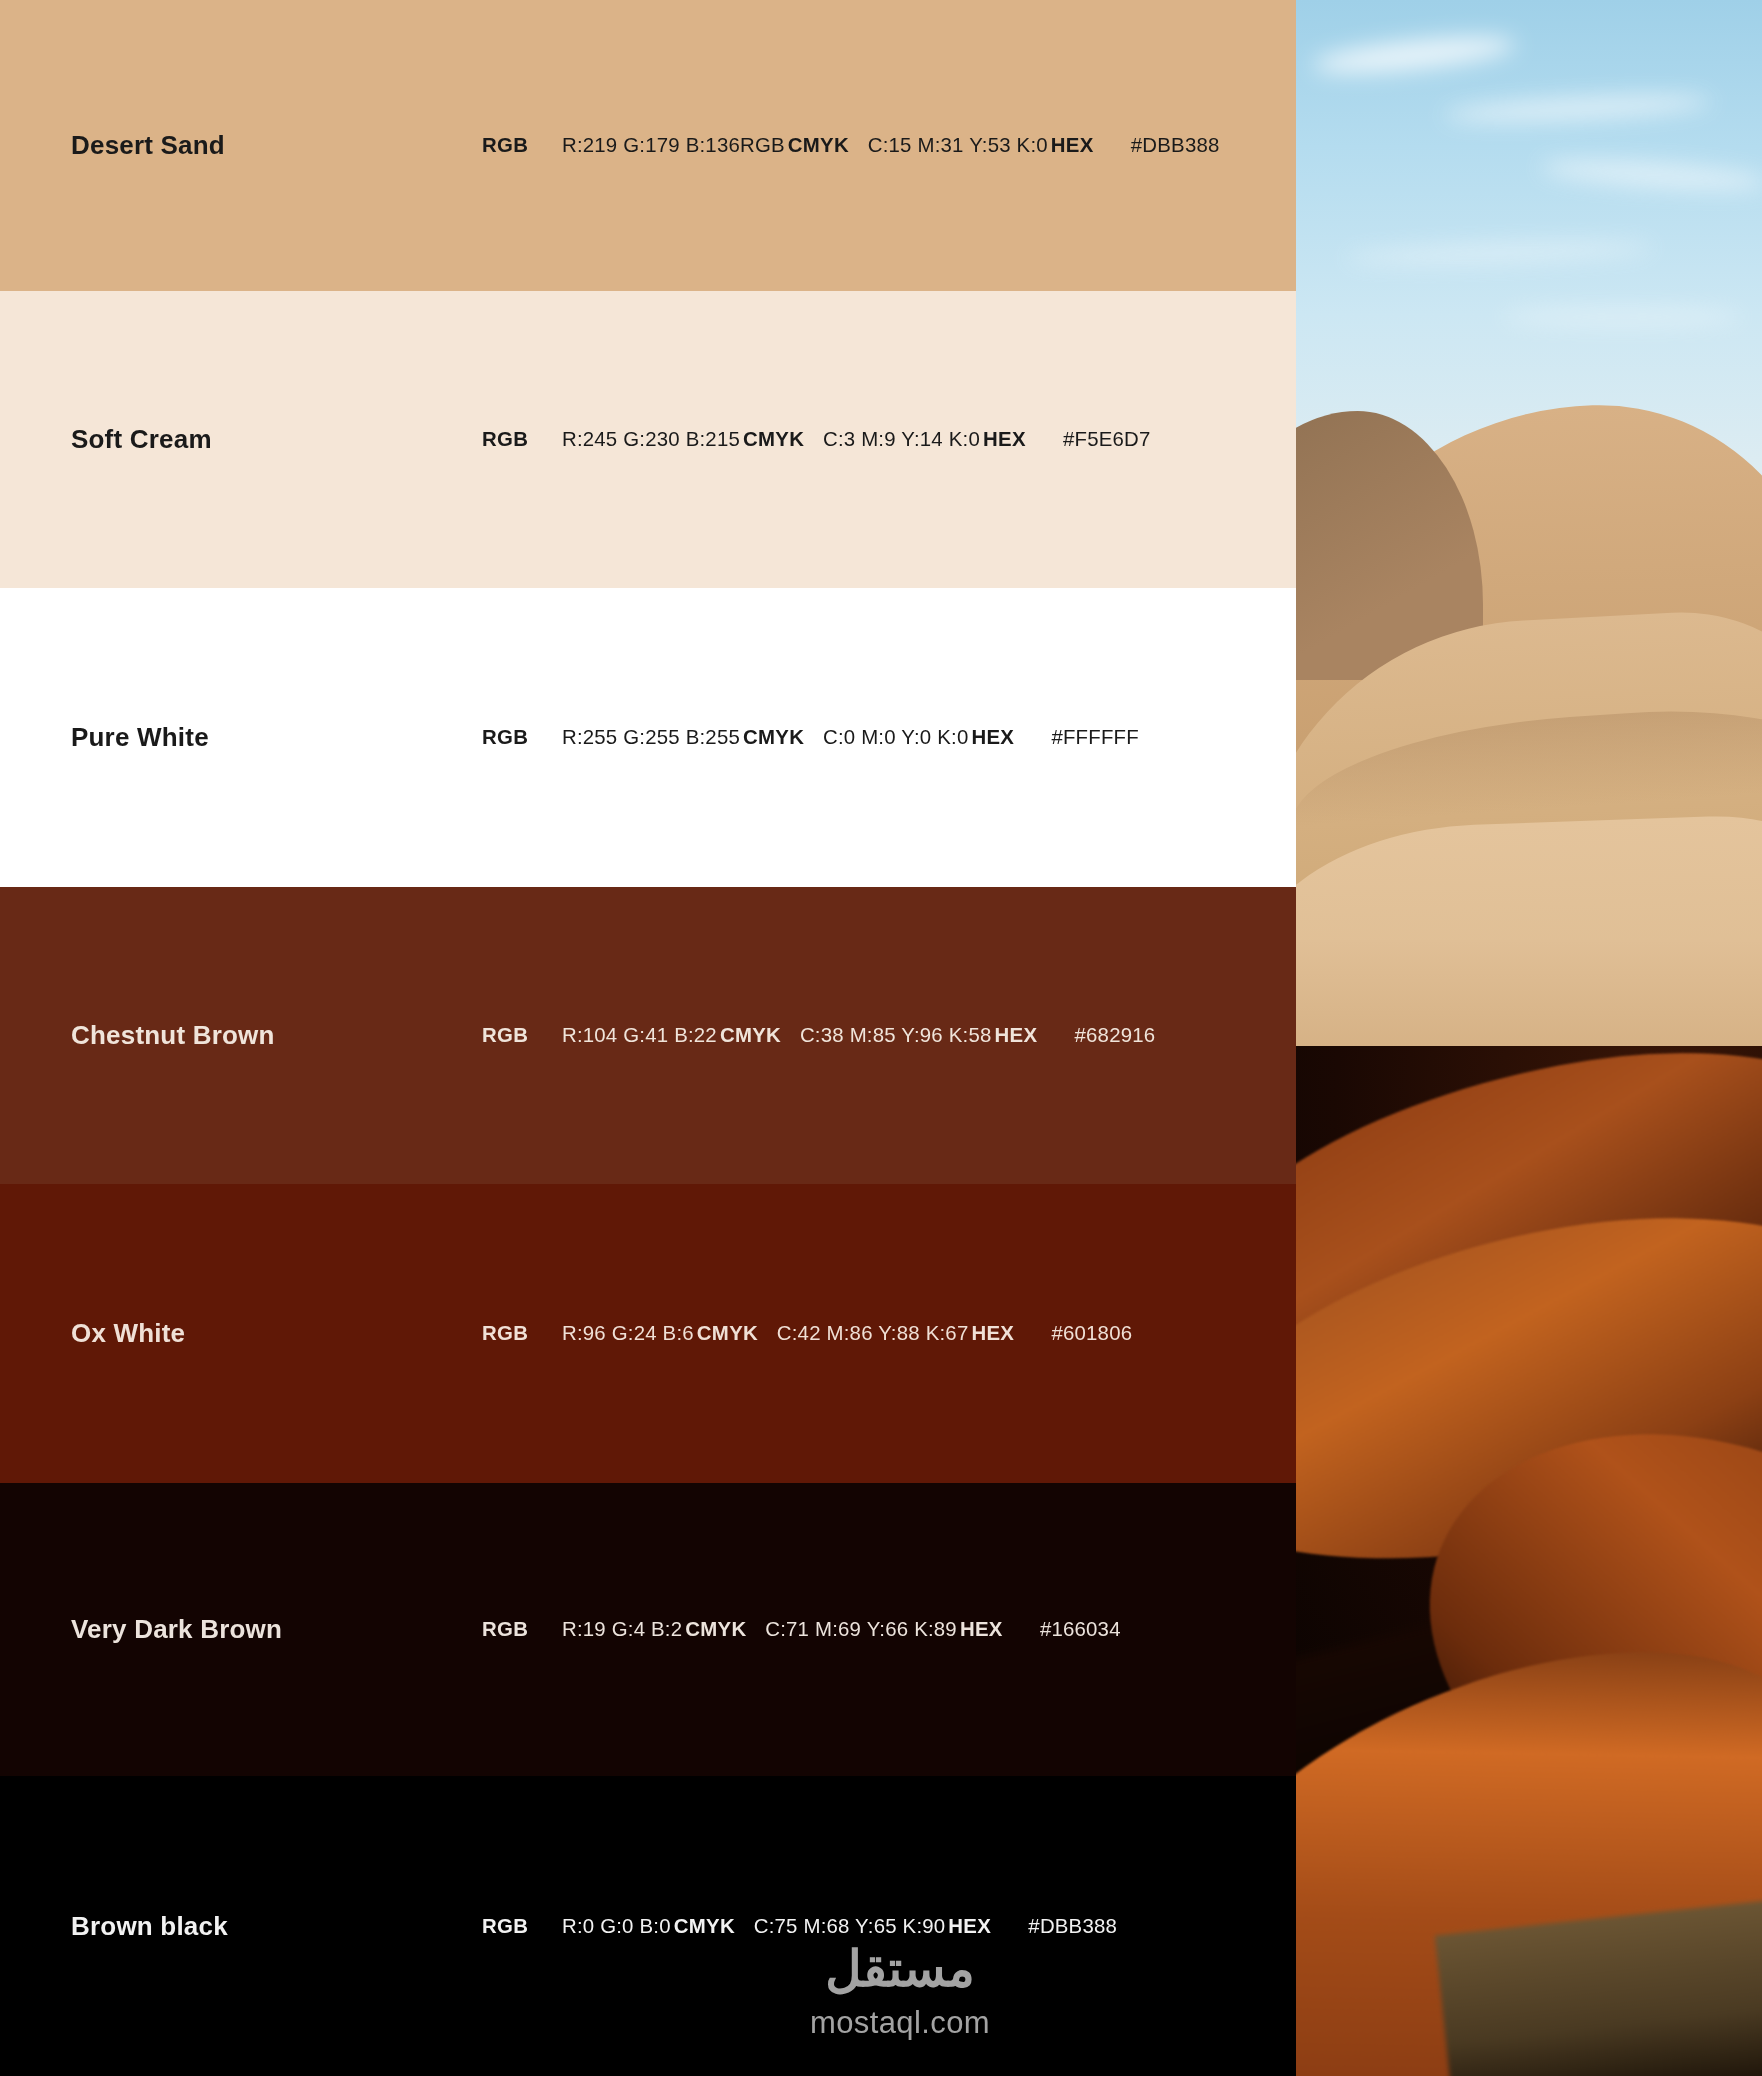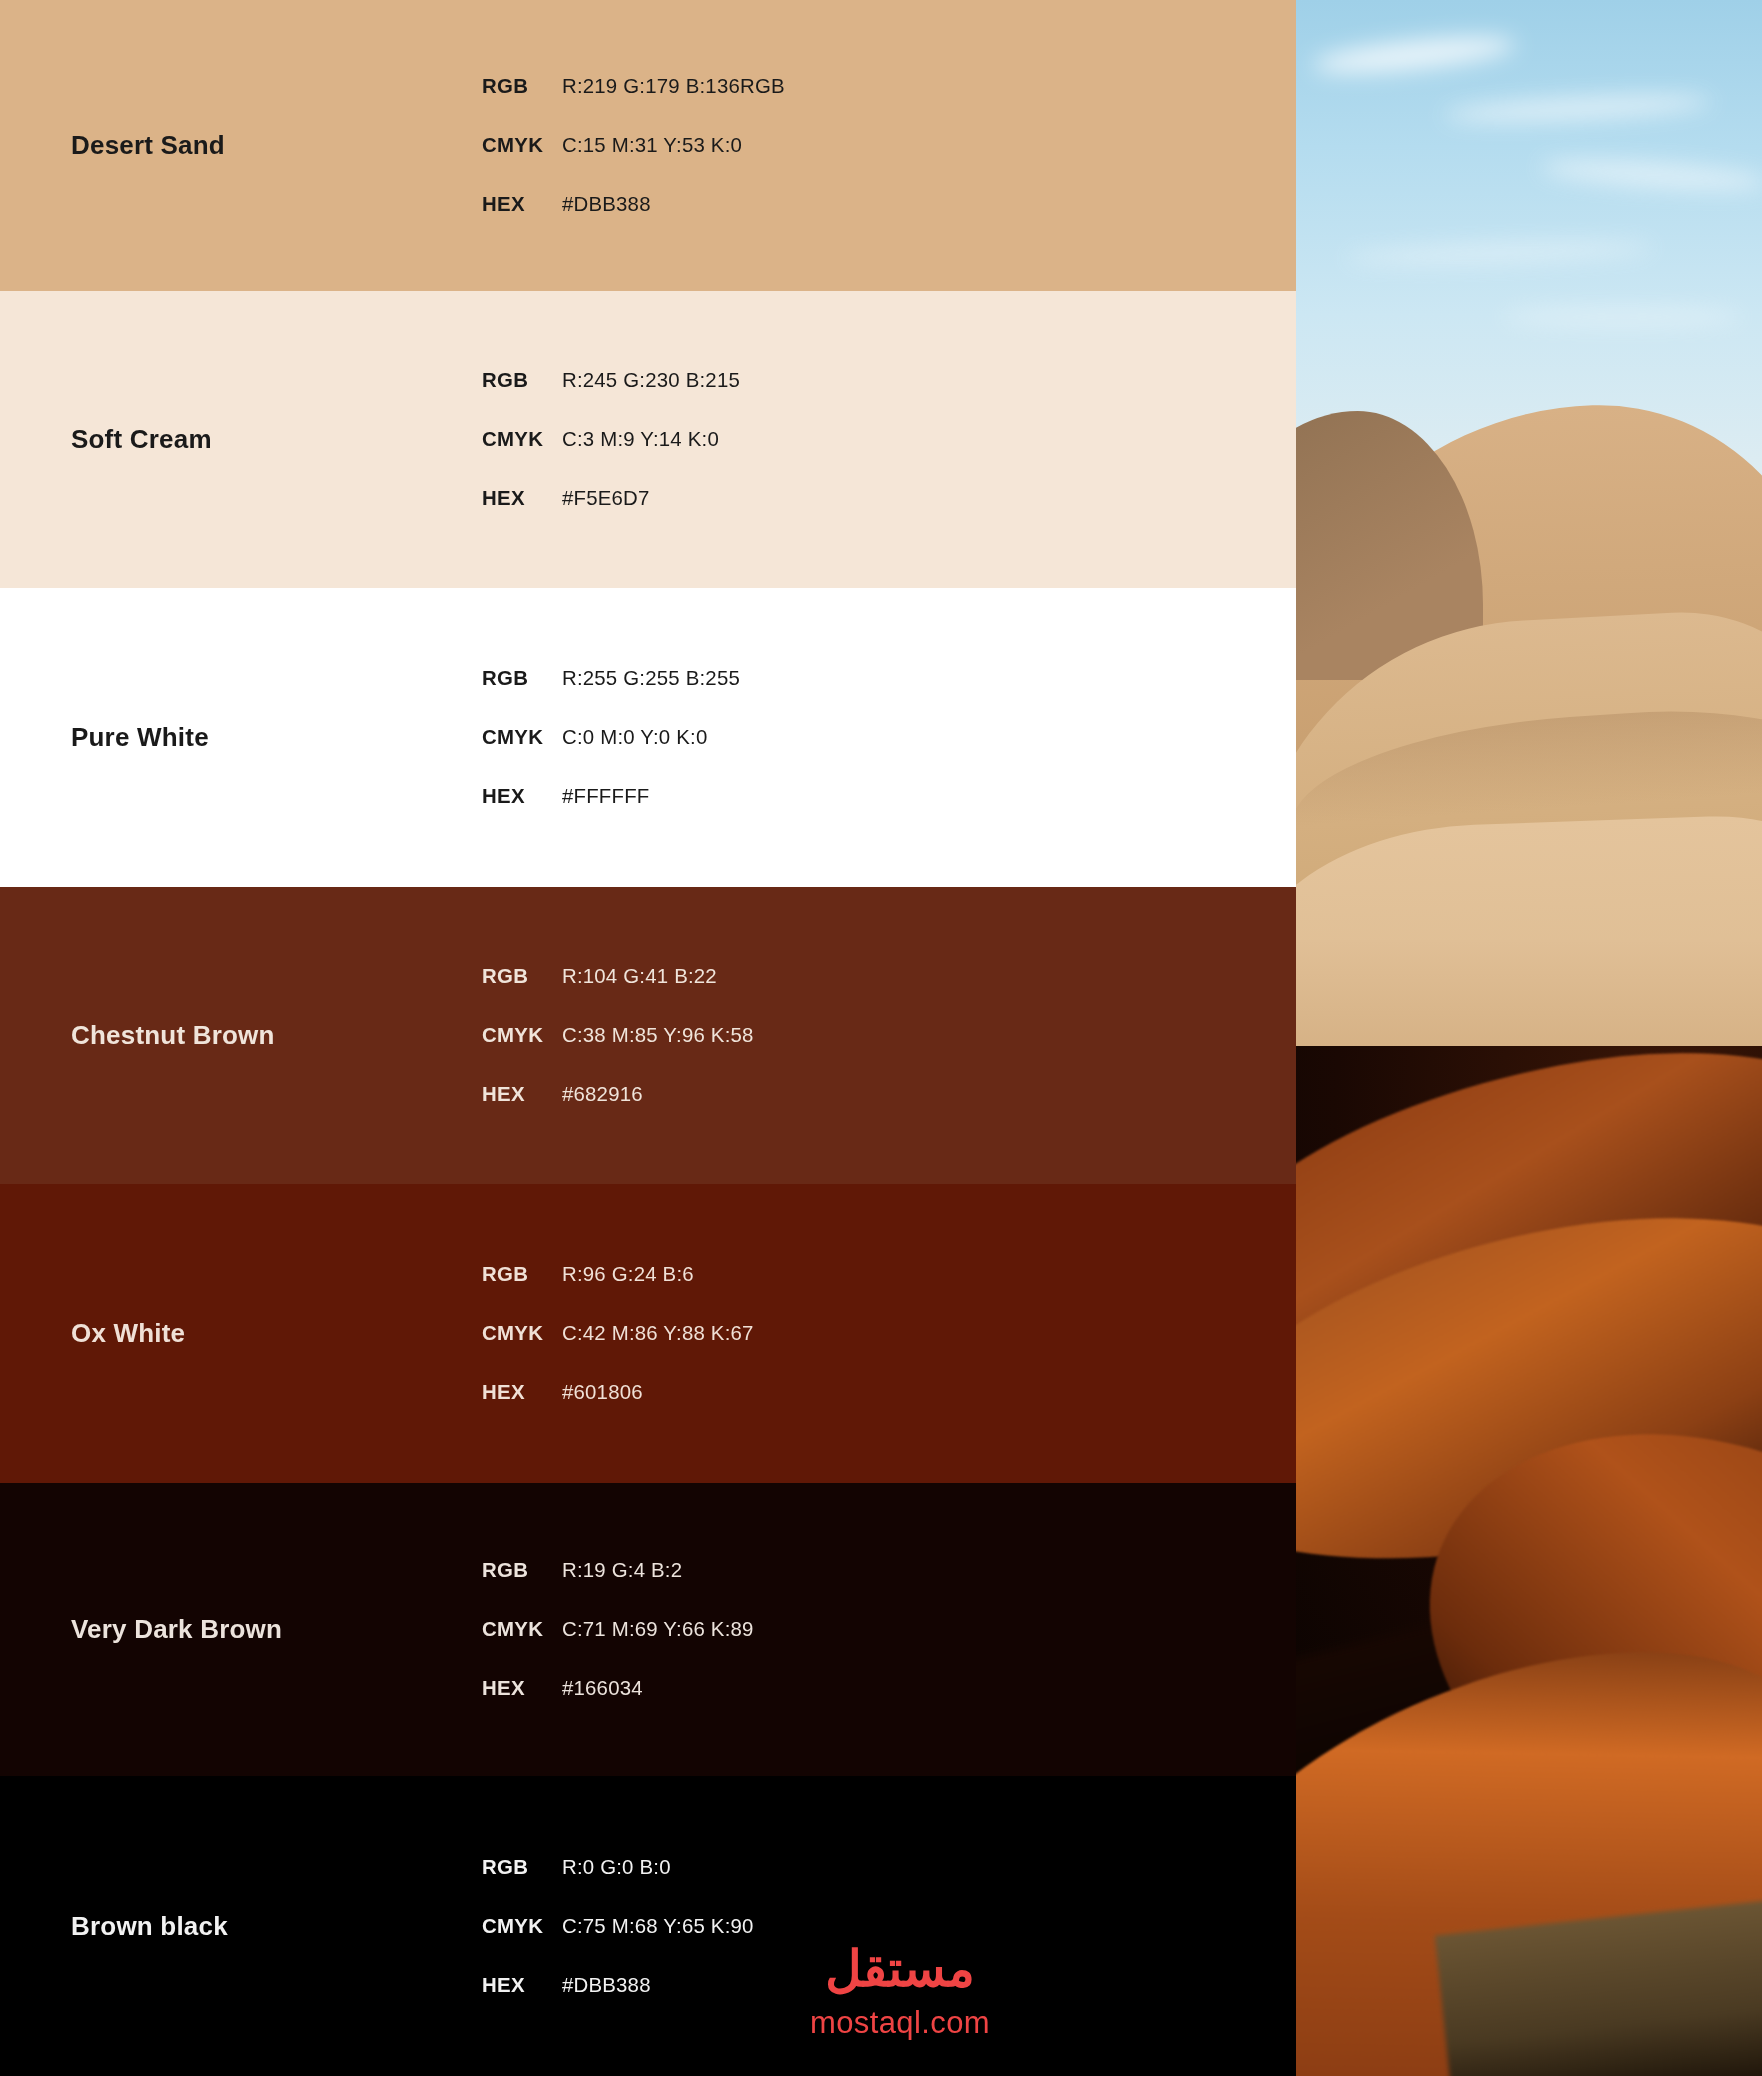--- a/index.html
+++ b/index.html
@@ -28,22 +28,22 @@
     position:absolute;
     left:71px;
     font-size:26px;
     font-weight:600;
     letter-spacing:0.2px;
     white-space:nowrap;
   }
   .specs {
     position:absolute;
     left:482px;
-    display:flex; flex-direction:column;
-    gap:36px;
+    display:flex; 
+    gap:3px;
   }
   .spec-row { display:flex; align-items:baseline; }
   .spec-key {
     width:80px;
     font-size:20.4px;
     font-weight:700;
     letter-spacing:0.3px;
   }
   .spec-val {
     font-size:20.4px;
@@ -176,21 +176,21 @@
     transform:rotate(-6deg);
     filter:blur(2.4px);
   }
 
   
   .watermark {
     position:absolute;
     left:778px; top:1944px;
     width:244px;
     text-align:center;
-    color:#ef4444;
+    color:#a3a3a3;
     user-select:none;
     pointer-events:none;
     z-index:30;
   }
   .wm-ar {
     font-size:50px; font-weight:700; line-height:1;
     direction:rtl;
   }
   .wm-en {
     font-size:31px; font-weight:400; letter-spacing:0.4px;

